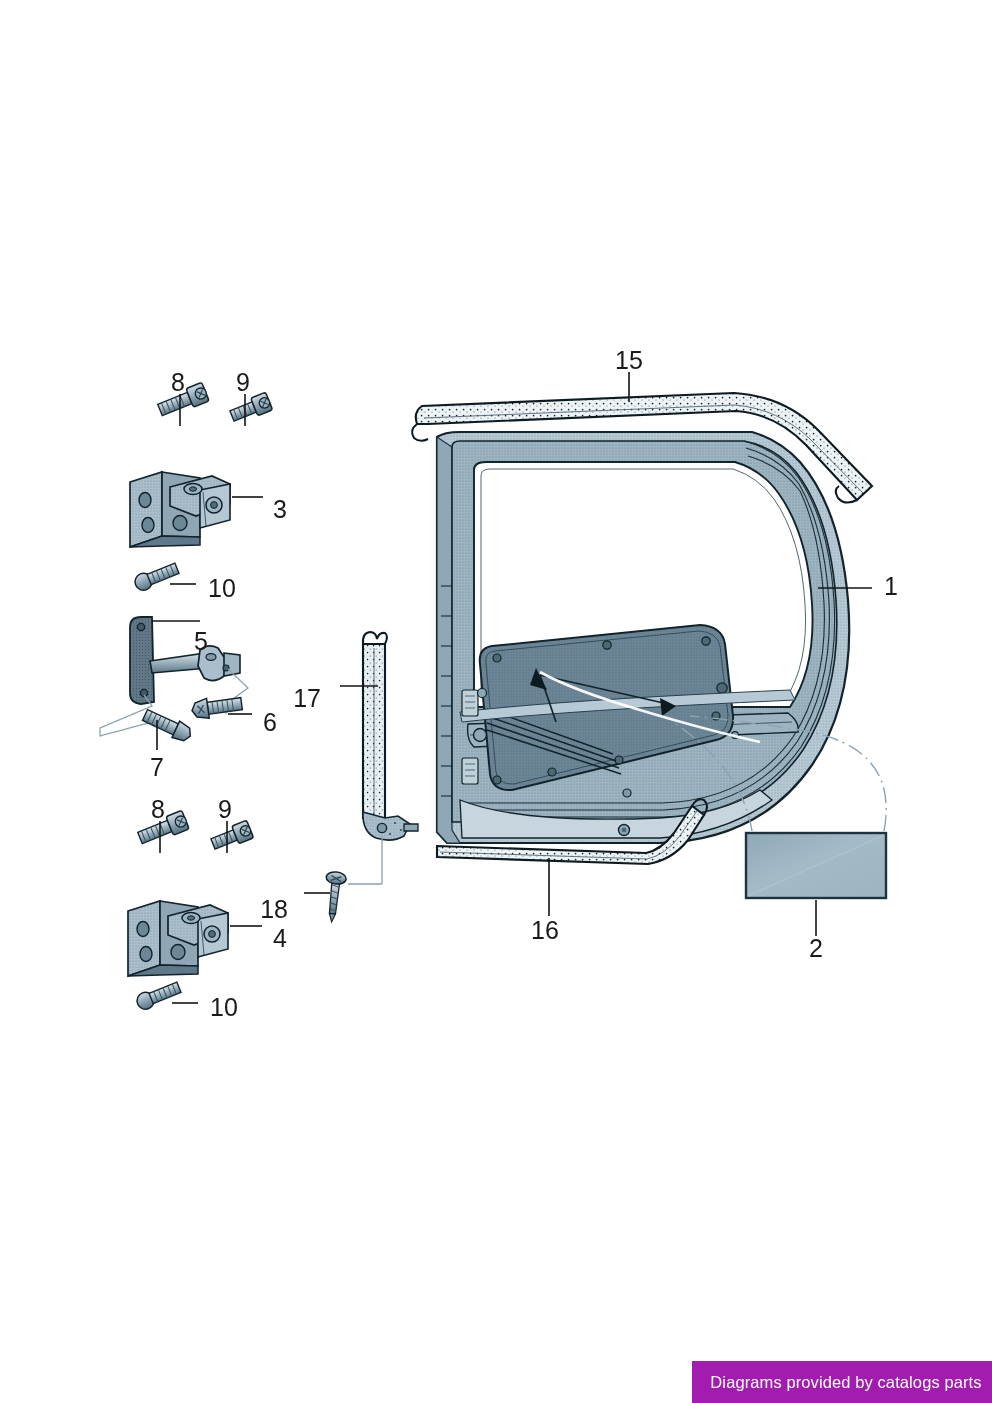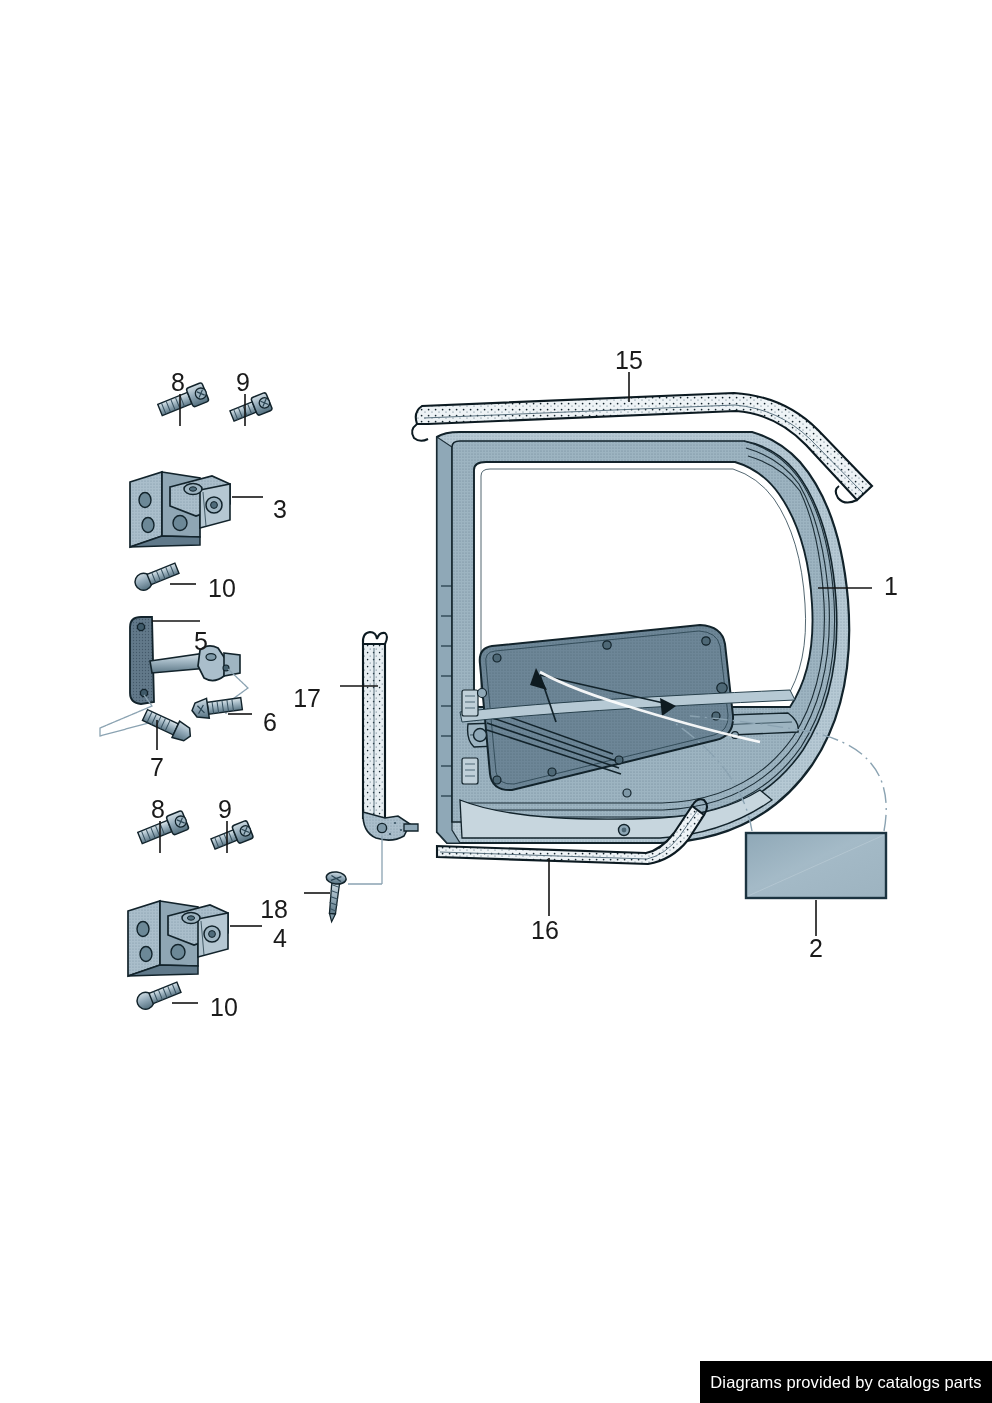--- a/index.html
+++ b/index.html
@@ -58,29 +58,30 @@
     stroke: #27404c;
     fill: none;
     stroke-width: 0.8;
   }
   #watermark {
     position: absolute;
     right: 0;
     bottom: 0;
     width: 292px;
     height: 42px;
-    background: #000000;
+    background: #a21caf;
     color: #ffffff;
     font-family: "Liberation Sans", sans-serif;
     font-size: 16.5px;
     display: flex;
     align-items: center;
     justify-content: center;
     letter-spacing: 0.1px;
     white-space: nowrap;
+    padding-left: 8px;
   }
 </style>
 </head>
 <body>
 
 <div id="diagram-root">
 <svg id="parts-svg" viewBox="0 0 992 1403" xmlns="http://www.w3.org/2000/svg">
   <defs>
 
     <pattern id="dots-light" width="3" height="3" patternUnits="userSpaceOnUse">

